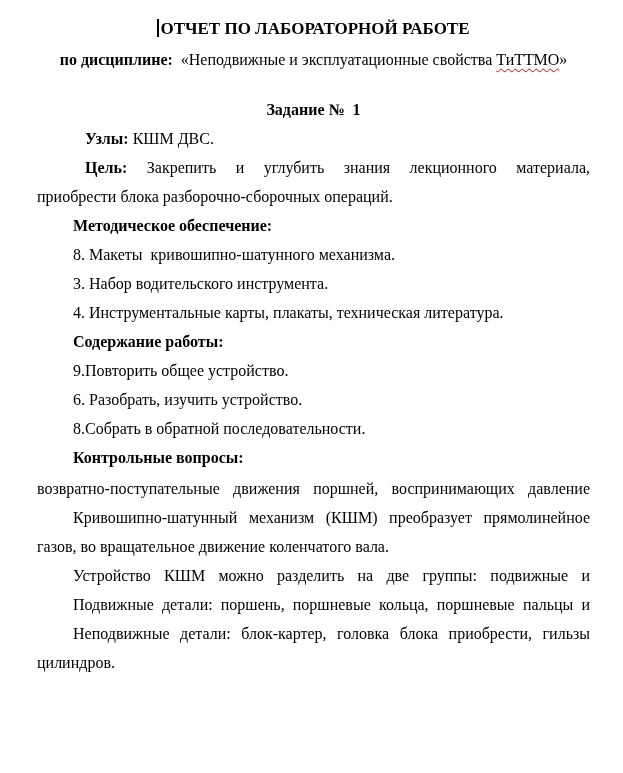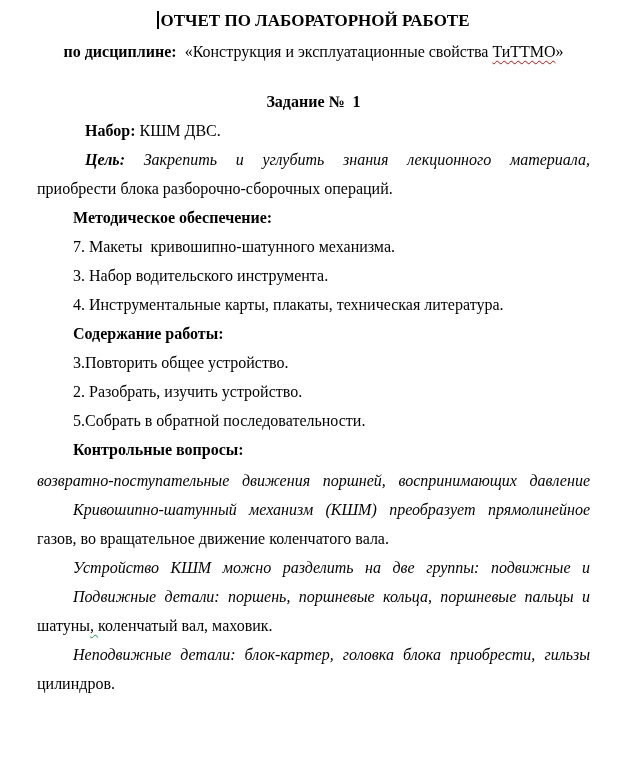--- a/index.html
+++ b/index.html
@@ -11,38 +11,37 @@
     width: 623px;
     height: 773px;
     overflow: hidden;
     font-family: "Liberation Serif", "DejaVu Serif", serif;
     color: #000000;
   }
   #doc-page {
     box-sizing: border-box;
     width: 623px;
     height: 773px;
-    padding: 4px 33px 0 37px;
+    padding: 12px 33px 0 37px;
     background: #ffffff;
   }
   .line {
     font-size: 16px;
     line-height: 29px;
     white-space: pre-wrap;
   }
   .line.title {
     font-size: 17px;
     line-height: 33px;
   }
   .line.center { text-align: center; }
   .line.justify {
     white-space: normal;
     text-align: justify;
     text-align-last: justify;
-    font-style: italic;
   }
   .line.indent-normal { text-indent: 36px; }
   .line.indent-wide   { text-indent: 48px; }
   .blank-lg { height: 21px; }
   .blank-sm { height: 2px; }
   .b { font-weight: bold; }
   .mark-spell {
     text-decoration: underline wavy #e00000;
     text-decoration-thickness: 1px;
     text-underline-offset: 3px;
@@ -59,37 +58,36 @@
     background: #000000;
     vertical-align: -3px;
     margin-right: 1px;
   }
 </style>
 </head>
 <body>
 
 <div id="doc-page">
     <div class="line title center"><span class="caret"></span><span class="b">ОТЧЕТ ПО ЛАБОРАТОРНОЙ РАБОТЕ</span></div>
-    <div class="line center"><span class="b">по дисциплине:</span><span>  «Конструкция и эксплуатационные свойства </span><span class="mark-spell">ТиТТМО</span><span>»</span></div>
+    <div class="line center"><span class="b">по дисциплине:</span><span>  «Неподвижные и эксплуатационные свойства </span><span class="mark-spell">ТиТТМО</span><span>»</span></div>
     <div class="blank-lg"></div>
     <div class="line center"><span class="b">Задание №  1</span></div>
-    <div class="line indent-wide"><span class="b">Набор:</span><span> КШМ ДВС.</span></div>
+    <div class="line indent-wide"><span class="b">Узлы:</span><span> КШМ ДВС.</span></div>
     <div class="line justify indent-wide"><span class="b">Цель:</span><span> Закрепить и углубить знания лекционного материала,</span></div>
     <div class="line"><span>приобрести блока разборочно-сборочных операций.</span></div>
     <div class="line indent-normal"><span class="b">Методическое обеспечение:</span></div>
-    <div class="line indent-normal"><span>7. Макеты  кривошипно-шатунного механизма.</span></div>
+    <div class="line indent-normal"><span>8. Макеты  кривошипно-шатунного механизма.</span></div>
     <div class="line indent-normal"><span>3. Набор водительского инструмента.</span></div>
     <div class="line indent-normal"><span>4. Инструментальные карты, плакаты, техническая литература.</span></div>
     <div class="line indent-normal"><span class="b">Содержание работы:</span></div>
-    <div class="line indent-normal"><span>3.Повторить общее устройство.</span></div>
-    <div class="line indent-normal"><span>2. Разобрать, изучить устройство.</span></div>
-    <div class="line indent-normal"><span>5.Собрать в обратной последовательности.</span></div>
+    <div class="line indent-normal"><span>9.Повторить общее устройство.</span></div>
+    <div class="line indent-normal"><span>6. Разобрать, изучить устройство.</span></div>
+    <div class="line indent-normal"><span>8.Собрать в обратной последовательности.</span></div>
     <div class="line indent-normal"><span class="b">Контрольные вопросы:</span></div>
     <div class="blank-sm"></div>
     <div class="line justify"><span>возвратно-поступательные движения поршней, воспринимающих давление</span></div>
     <div class="line justify indent-normal"><span>Кривошипно-шатунный механизм (КШМ) преобразует прямолинейное</span></div>
     <div class="line"><span>газов, во вращательное движение коленчатого вала.</span></div>
     <div class="line justify indent-normal"><span>Устройство КШМ можно разделить на две группы: подвижные и</span></div>
     <div class="line justify indent-normal"><span>Подвижные детали: поршень, поршневые кольца, поршневые пальцы и</span></div>
-    <div class="line"><span>шатуны</span><span class="mark-grammar">, </span><span>коленчатый вал, маховик.</span></div>
     <div class="line justify indent-normal"><span>Неподвижные детали: блок-картер, головка блока приобрести, гильзы</span></div>
     <div class="line"><span>цилиндров.</span></div>
   </div>
 
 </body></html>

